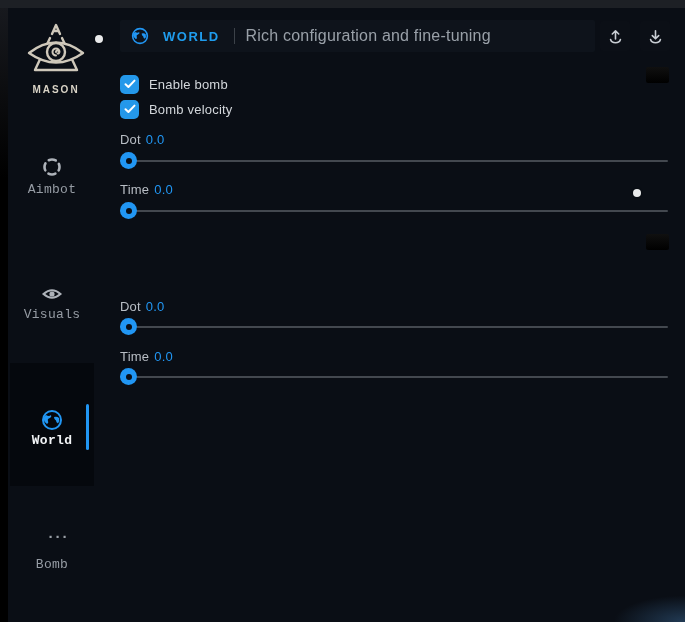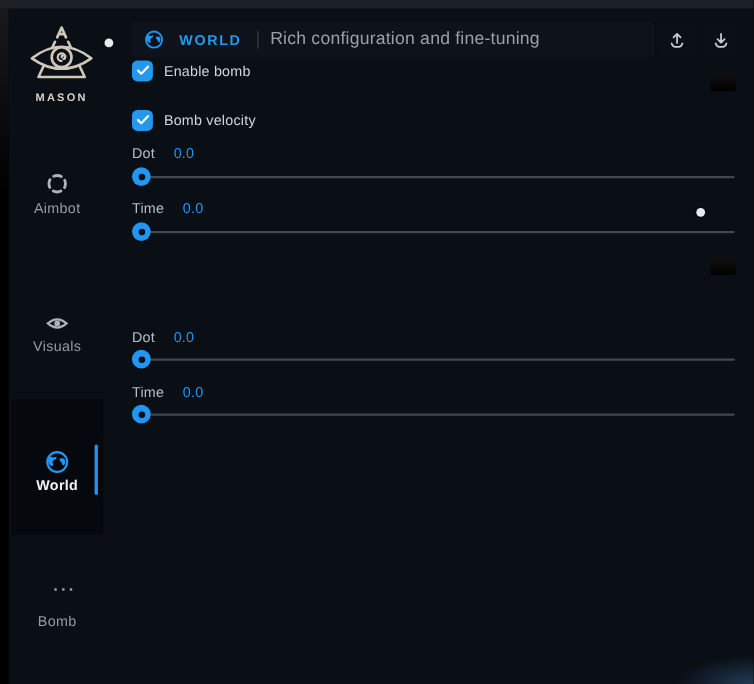--- a/index.html
+++ b/index.html
@@ -14,21 +14,21 @@
   .corner-glow{position:absolute;right:0;bottom:0;width:70px;height:26px;
     background:radial-gradient(ellipse at 100% 100%, #223b55 0%, rgba(10,14,21,0) 72%);}
 
   
   .sidebar{position:absolute;left:0;top:0;width:100px;height:100%;}
   .logo{position:absolute;left:17px;top:14px;width:62px;height:56px;}
   .brand{position:absolute;left:0;top:76px;width:96px;text-align:center;
     color:#d9d3c6;font-size:10px;font-weight:bold;letter-spacing:2px;}
   .nav-icon{position:absolute;left:33px;width:22px;height:22px;}
   .nav-label{position:absolute;left:0;width:88px;text-align:center;
-    color:#969ca4;font-size:13px;letter-spacing:.3px;}
+    color:#969ca4;font-size:13px;letter-spacing:.3px;font-family:Liberation Mono, monospace;}
   .ico-aimbot{top:148px}   .lab-aimbot{top:174px}
   .ico-visuals{top:275px}  .lab-visuals{top:299px}
   .active-panel{position:absolute;left:2px;top:355px;width:84px;height:123px;background:#05080d;}
   .ico-world{top:401px}    .lab-world{top:425px;color:#f2f4f6;font-weight:bold;}
   .active-bar{position:absolute;left:78px;top:396px;width:3px;height:46px;background:#2196f3;border-radius:2px;}
   .ico-misc{top:524px;left:36px;width:30px;height:16px;color:#9aa0a7;font-size:15px;
     letter-spacing:2px;font-weight:bold;line-height:10px;text-align:center;}
   .lab-misc{top:549px}
 
   
@@ -47,28 +47,28 @@
     display:flex;align-items:center;justify-content:center;}
   .btn-upload{left:592px;} .btn-download{left:632px;}
   .icon-btn svg{width:15px;height:15px;}
 
   
   .cb-row{position:absolute;left:112px;height:20px;display:flex;align-items:center;}
   .checkbox{width:19px;height:19px;border-radius:5px;background:#2498ea;
     display:flex;align-items:center;justify-content:center;flex:0 0 auto;}
   .checkbox svg{width:12px;height:10px;}
   .cb-label{margin-left:10px;color:#d3d7db;font-size:13px;letter-spacing:.2px;}
-  .r0{top:46px} .r1{top:91px} .r4{top:225px} .r5{top:258px}
+  .r0{top:66px} .r1{top:91px} .r4{top:225px} .r5{top:258px}
 
   .swatch{position:absolute;left:638px;width:23px;height:16px;border-radius:2px;
     background:linear-gradient(#101010,#000);}
   .sw0{top:59px} .sw1{top:226px}
 
   .sl-label{position:absolute;left:112px;height:15px;font-size:13px;color:#b9bec5;letter-spacing:.2px;}
-  .sl-label .val{color:#2196f3;margin-left:17px;}
+  .sl-label .val{color:#2196f3;margin-left:5px;}
   .l2{top:124px} .l3{top:174px} .l6{top:291px} .l7{top:341px}
 
   .track{position:absolute;left:112px;width:548px;height:2px;background:#43484f;border-radius:1px;}
   .t2{top:152px} .t3{top:202px} .t6{top:318px} .t7{top:368px}
   .thumb{position:absolute;left:0px;top:-8px;width:17px;height:17px;border-radius:50%;
     background:#2196f3;display:flex;align-items:center;justify-content:center;}
   .thumb::after{content:"";width:6px;height:6px;border-radius:50%;background:#0a0e15;}
 </style>
 </head>
 <body>

